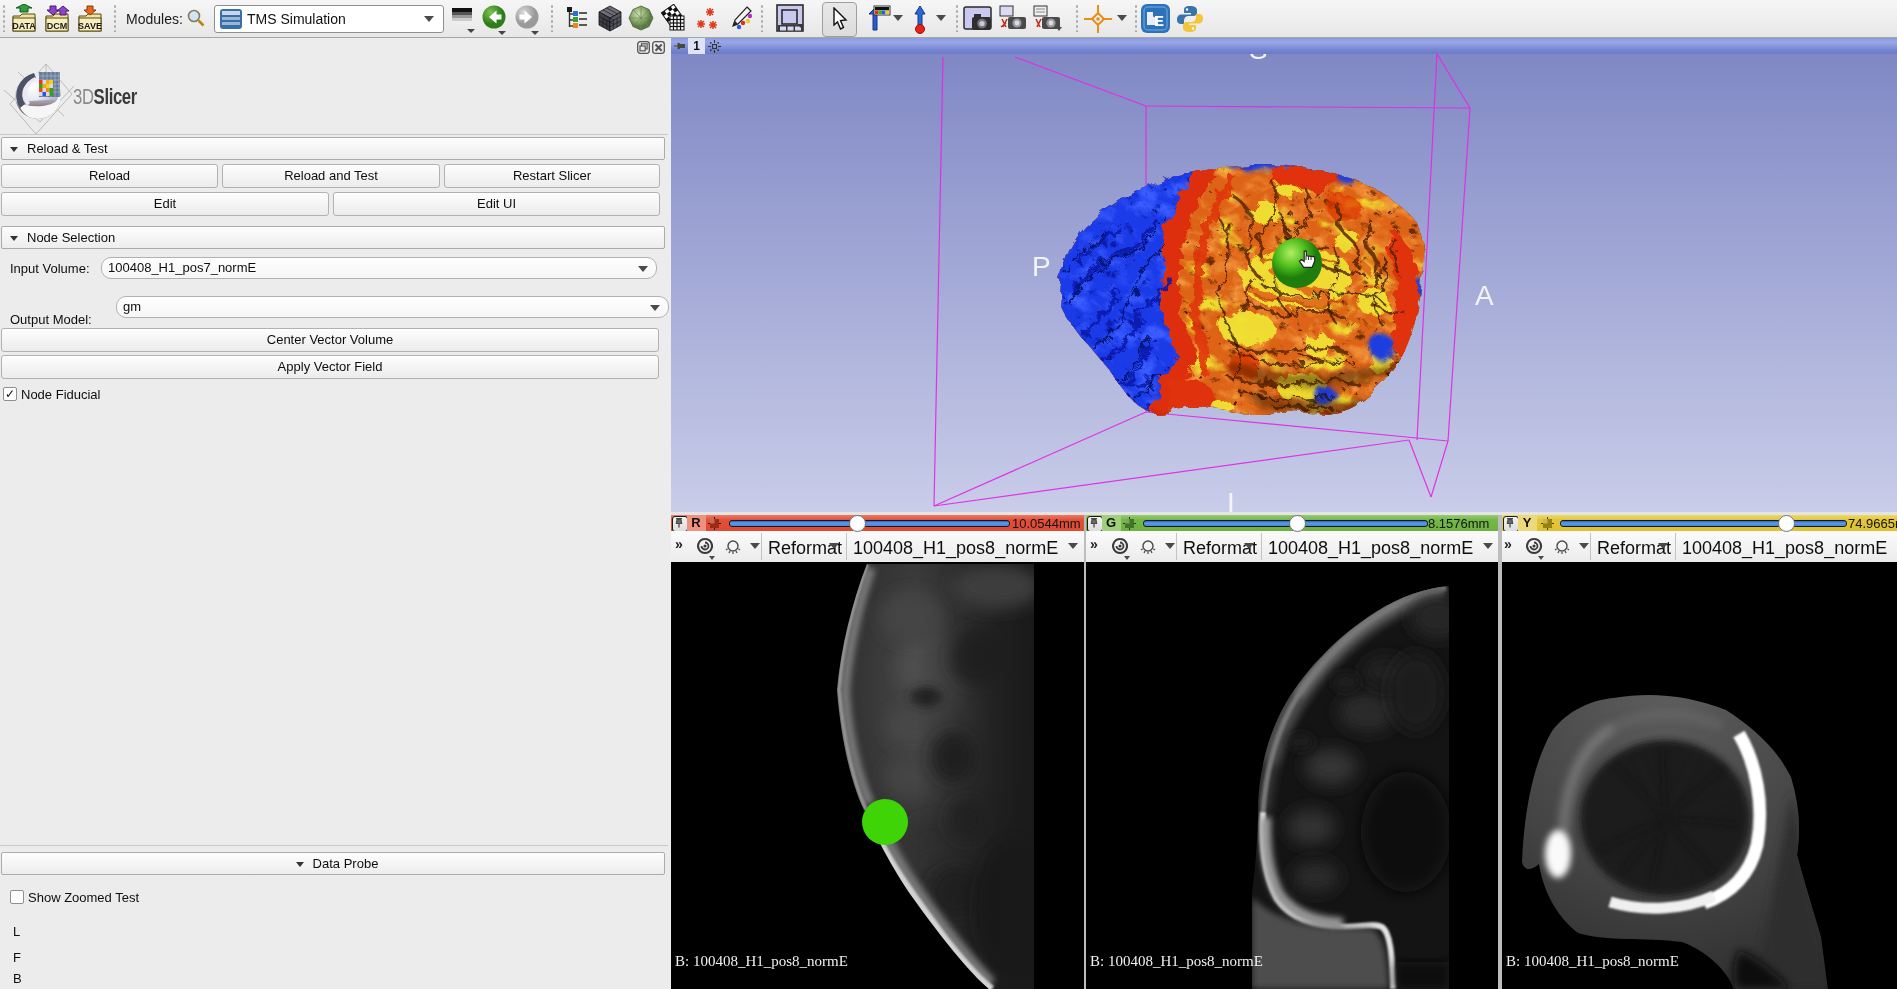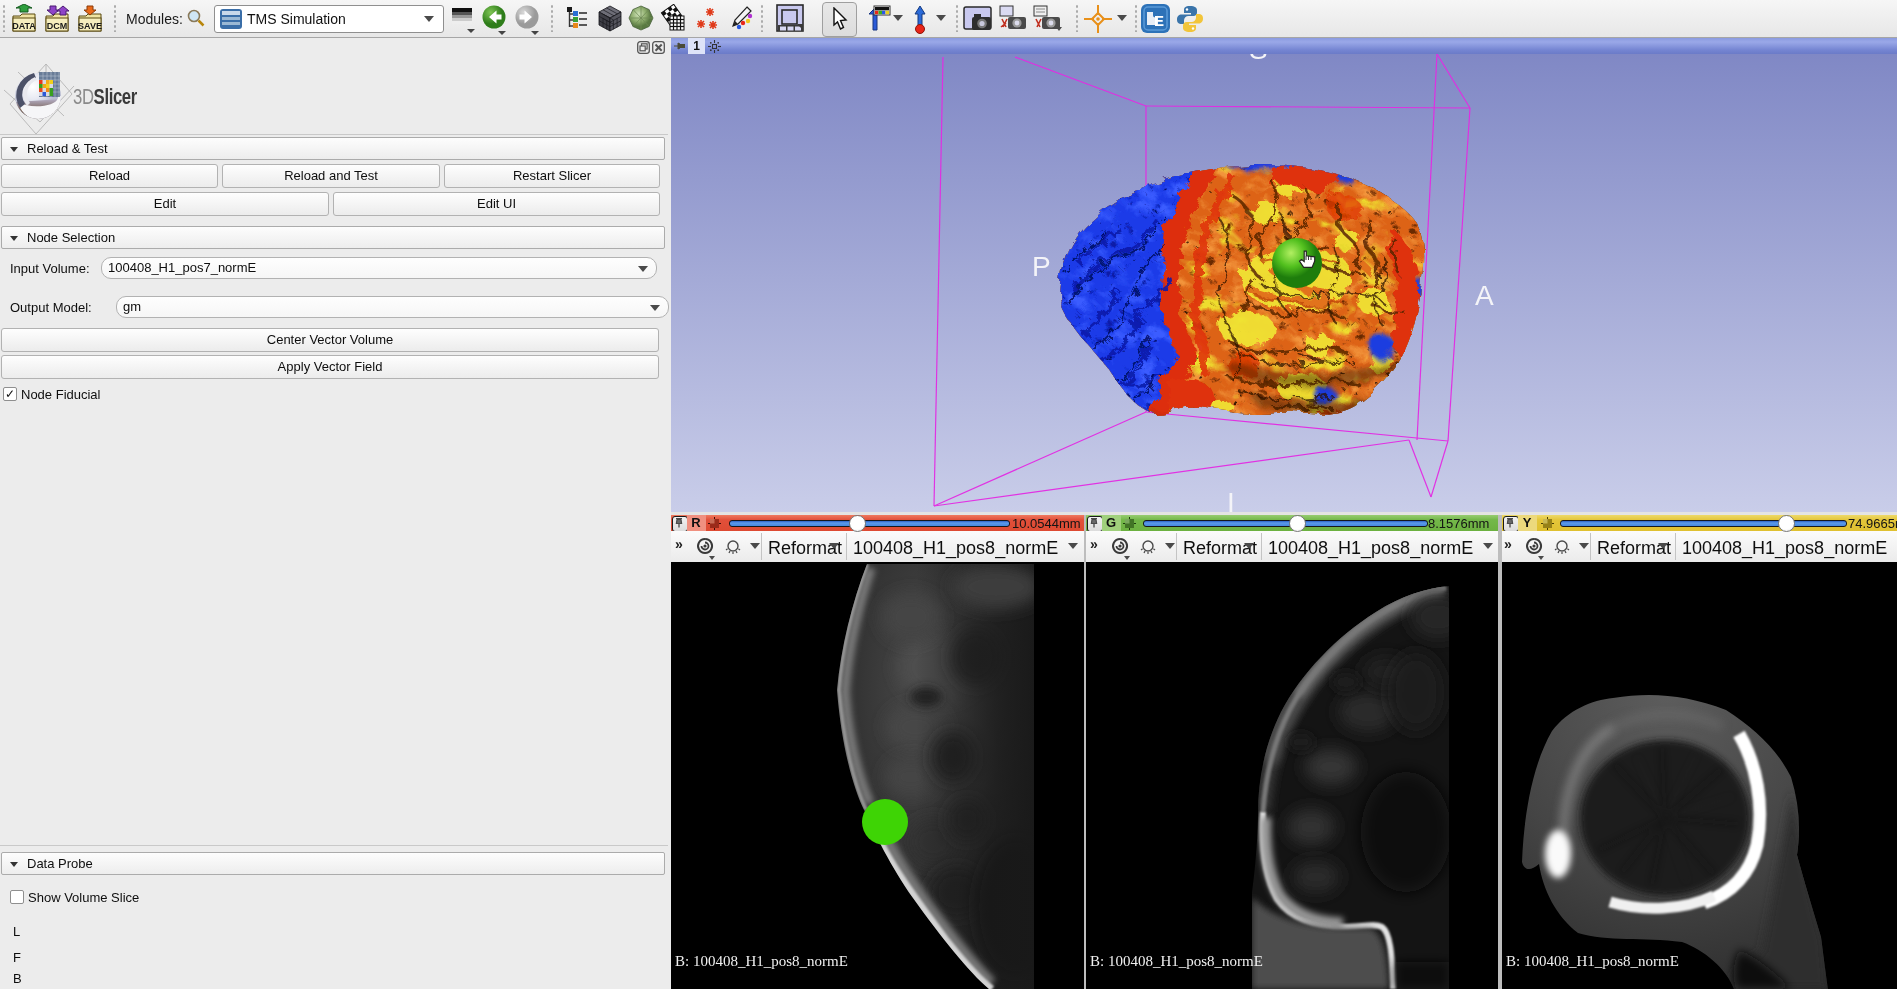--- a/index.html
+++ b/index.html
@@ -383,32 +383,32 @@
 <div class="abs hdr" style="top:137px;"><span class="htri"></span>Reload &amp; Test</div>
 <div class="abs btn" style="left:1px;top:164px;width:215px;">Reload</div>
 <div class="abs btn" style="left:222px;top:164px;width:216px;">Reload and Test</div>
 <div class="abs btn" style="left:444px;top:164px;width:214px;">Restart Slicer</div>
 <div class="abs btn" style="left:1px;top:192px;width:326px;">Edit</div>
 <div class="abs btn" style="left:333px;top:192px;width:325px;">Edit UI</div>
 <div class="abs hdr" style="top:226px;"><span class="htri"></span>Node Selection</div>
 <div class="abs lbl" style="left:10px;top:261px;">Input Volume:</div>
 <div class="abs combo" style="left:101px;top:257px;width:548px;">100408_H1_pos7_normE
   <div class="abs dar" style="right:8px;top:8px;"></div></div>
-<div class="abs lbl" style="left:10px;top:300px;text-align:right;">Output Model:</div>
+<div class="abs lbl" style="left:10px;top:312px;text-align:right;">Output Model:</div>
 <div class="abs combo" style="left:104px;top:296px;width:545px;margin-left:12px;">gm
   <div class="abs dar" style="right:8px;top:8px;"></div></div>
 <div class="abs btn" style="left:1px;top:328px;width:656px;">Center Vector Volume</div>
 <div class="abs btn" style="left:1px;top:355px;width:656px;">Apply Vector Field</div>
 <div class="abs cb" style="left:3px;top:387px;">✓</div>
 <div class="abs lbl" style="left:21px;top:387px;">Node Fiducial</div>
 
 <div class="abs" style="left:0;top:845px;width:668px;height:1px;background:#c9c9c9;"></div>
-<div class="abs hdr" style="top:852px;"><span class="htri"></span>Data Probe</div>
+<div class="abs hdr" style="top:852px;text-align:center;"><span class="htri"></span>Data Probe</div>
 <div class="abs cb" style="left:10px;top:890px;"></div>
-<div class="abs lbl" style="left:28px;top:890px;">Show Volume Slice</div>
+<div class="abs lbl" style="left:28px;top:890px;">Show Zoomed Test</div>
 <div class="abs lbl" style="left:13px;top:924px;">L</div>
 <div class="abs lbl" style="left:13px;top:950px;">F</div>
 <div class="abs lbl" style="left:13px;top:971px;">B</div>
 
 <div id="vtitle" class="abs"></div>
 <svg class="abs" style="left:674px;top:41px" width="11" height="10" viewBox="0 0 11 10">
   <path d="M0 5 h4 M4 2 v6 l2 -1 v-4 z M6 3.5 h5 v3 h-5 z" fill="#4a4a38" stroke="#4a4a38"></path>
 </svg>
 <div id="onebox" class="abs">1</div>
 <svg class="abs" style="left:708px;top:40px" width="13" height="13" viewBox="0 0 13 13">

